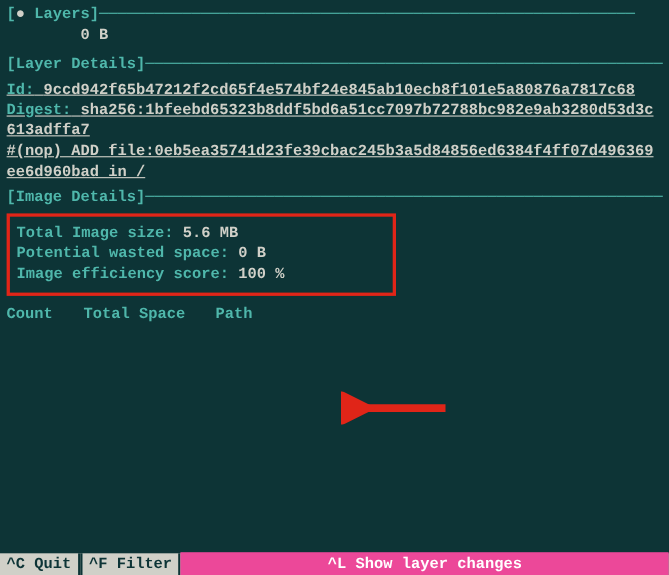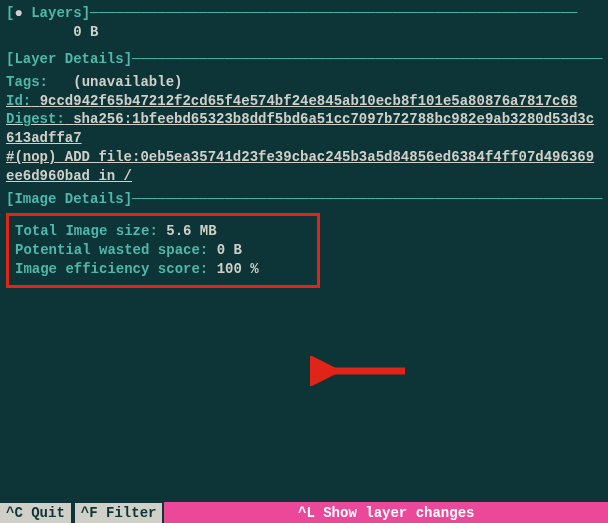--- a/index.html
+++ b/index.html
@@ -44,21 +44,21 @@
     padding: 0 2px;
   }
   .gap { height: 4px; }
   .label { color: #4fb7ab; }
   .val { color: #d0d0c8; }
   .wrap { word-break: break-all; text-decoration: underline; }
   .redbox {
     border: 3px solid #e02518;
     padding: 6px 8px 6px 6px;
     margin-top: 4px;
-    width: 314px;
+    width: 354px;
     position: relative;
   }
   .arrow {
     position: absolute;
     left: 310px;
     top: 356px;
     width: 100px;
     height: 30px;
     pointer-events: none;
   }
@@ -110,21 +110,20 @@
 
   <div class="gap"></div>
   <div class="gap"></div>
 
   <div class="section-header">
     <span class="bullet">[</span><span>Layer Details</span><span class="bullet">]</span><span class="rule">────────────────────────────────────────────────────────</span>
   </div>
 
   <div class="gap"></div>
 
-  <div class="pre"><span class="label">Tags:</span>   <span class="val">(unavailable)</span></div>
 
   <div class="wrap"><span class="label">Id:</span><span class="val">     </span><span class="val">9ccd942f65b47212f2cd65f4e574bf24e845ab10ecb8f101e5a80876a7817c68</span></div>
 
   <div class="wrap"><span class="label">Digest:</span><span> </span><span class="val">sha256:1bfeebd65323b8ddf5bd6a51cc7097b72788bc982e9ab3280d53d3c613adffa7</span></div>
 
   <div class="wrap val">#(nop) ADD file:0eb5ea35741d23fe39cbac245b3a5d84856ed6384f4ff07d496369ee6d960bad in /</div>
 
   <div class="gap"></div>
 
   <div class="section-header">
@@ -133,20 +132,23 @@
 
   <div class="redbox">
     <div><span class="label">Total Image size:</span> <span class="val">5.6 MB</span></div>
     <div><span class="label">Potential wasted space:</span> <span class="val">0 B</span></div>
     <div><span class="label">Image efficiency score:</span> <span class="val">100 %</span></div>
   </div>
 
   <div class="gap"></div>
   <div class="gap"></div>
 
+  <div class="label">
+    <span class="colcount">Count</span><span class="coltotal">Total Space</span><span>Path</span>
+  </div>
 
 </div>
 
 <svg class="arrow" viewBox="0 0 100 30">
   <defs>
     <marker id="ah" markerWidth="12" markerHeight="12" refX="2" refY="6" orient="auto">
       <path d="M12,0 L0,6 L12,12 Z" fill="#e02518"></path>
     </marker>
   </defs>
   <line x1="95" y1="15" x2="18" y2="15" stroke="#e02518" stroke-width="7" marker-end="url(#ah)"></line>

